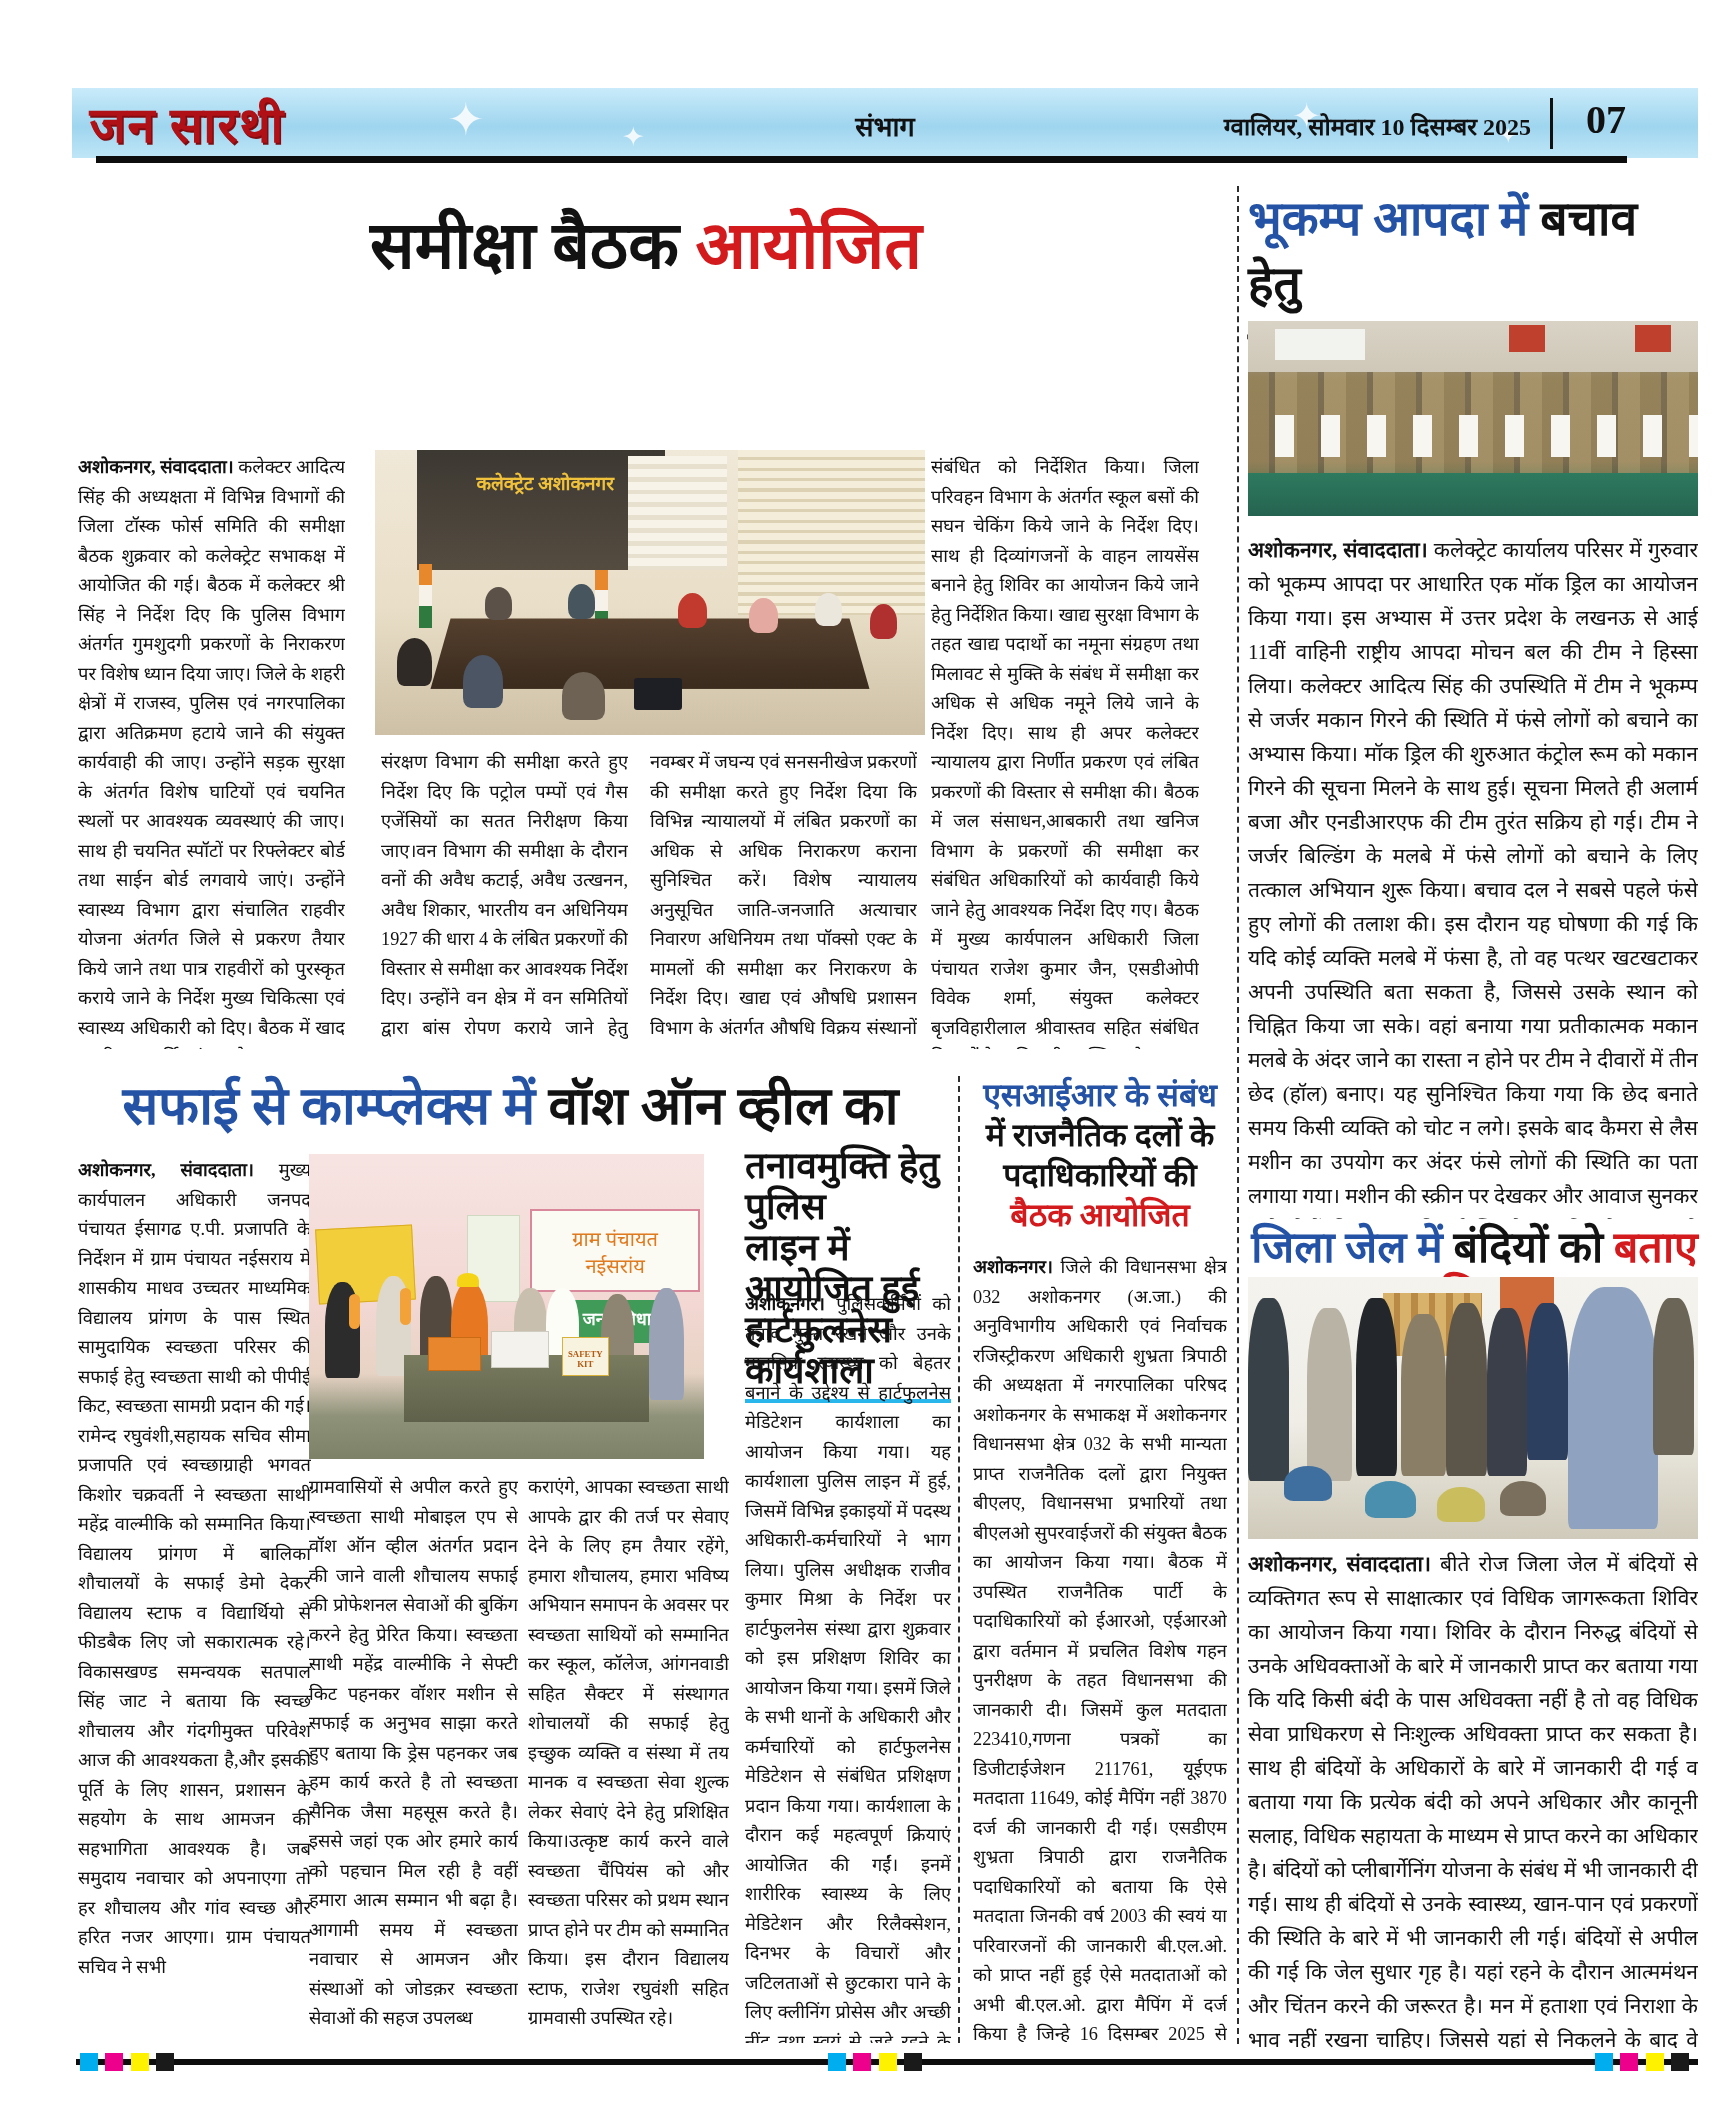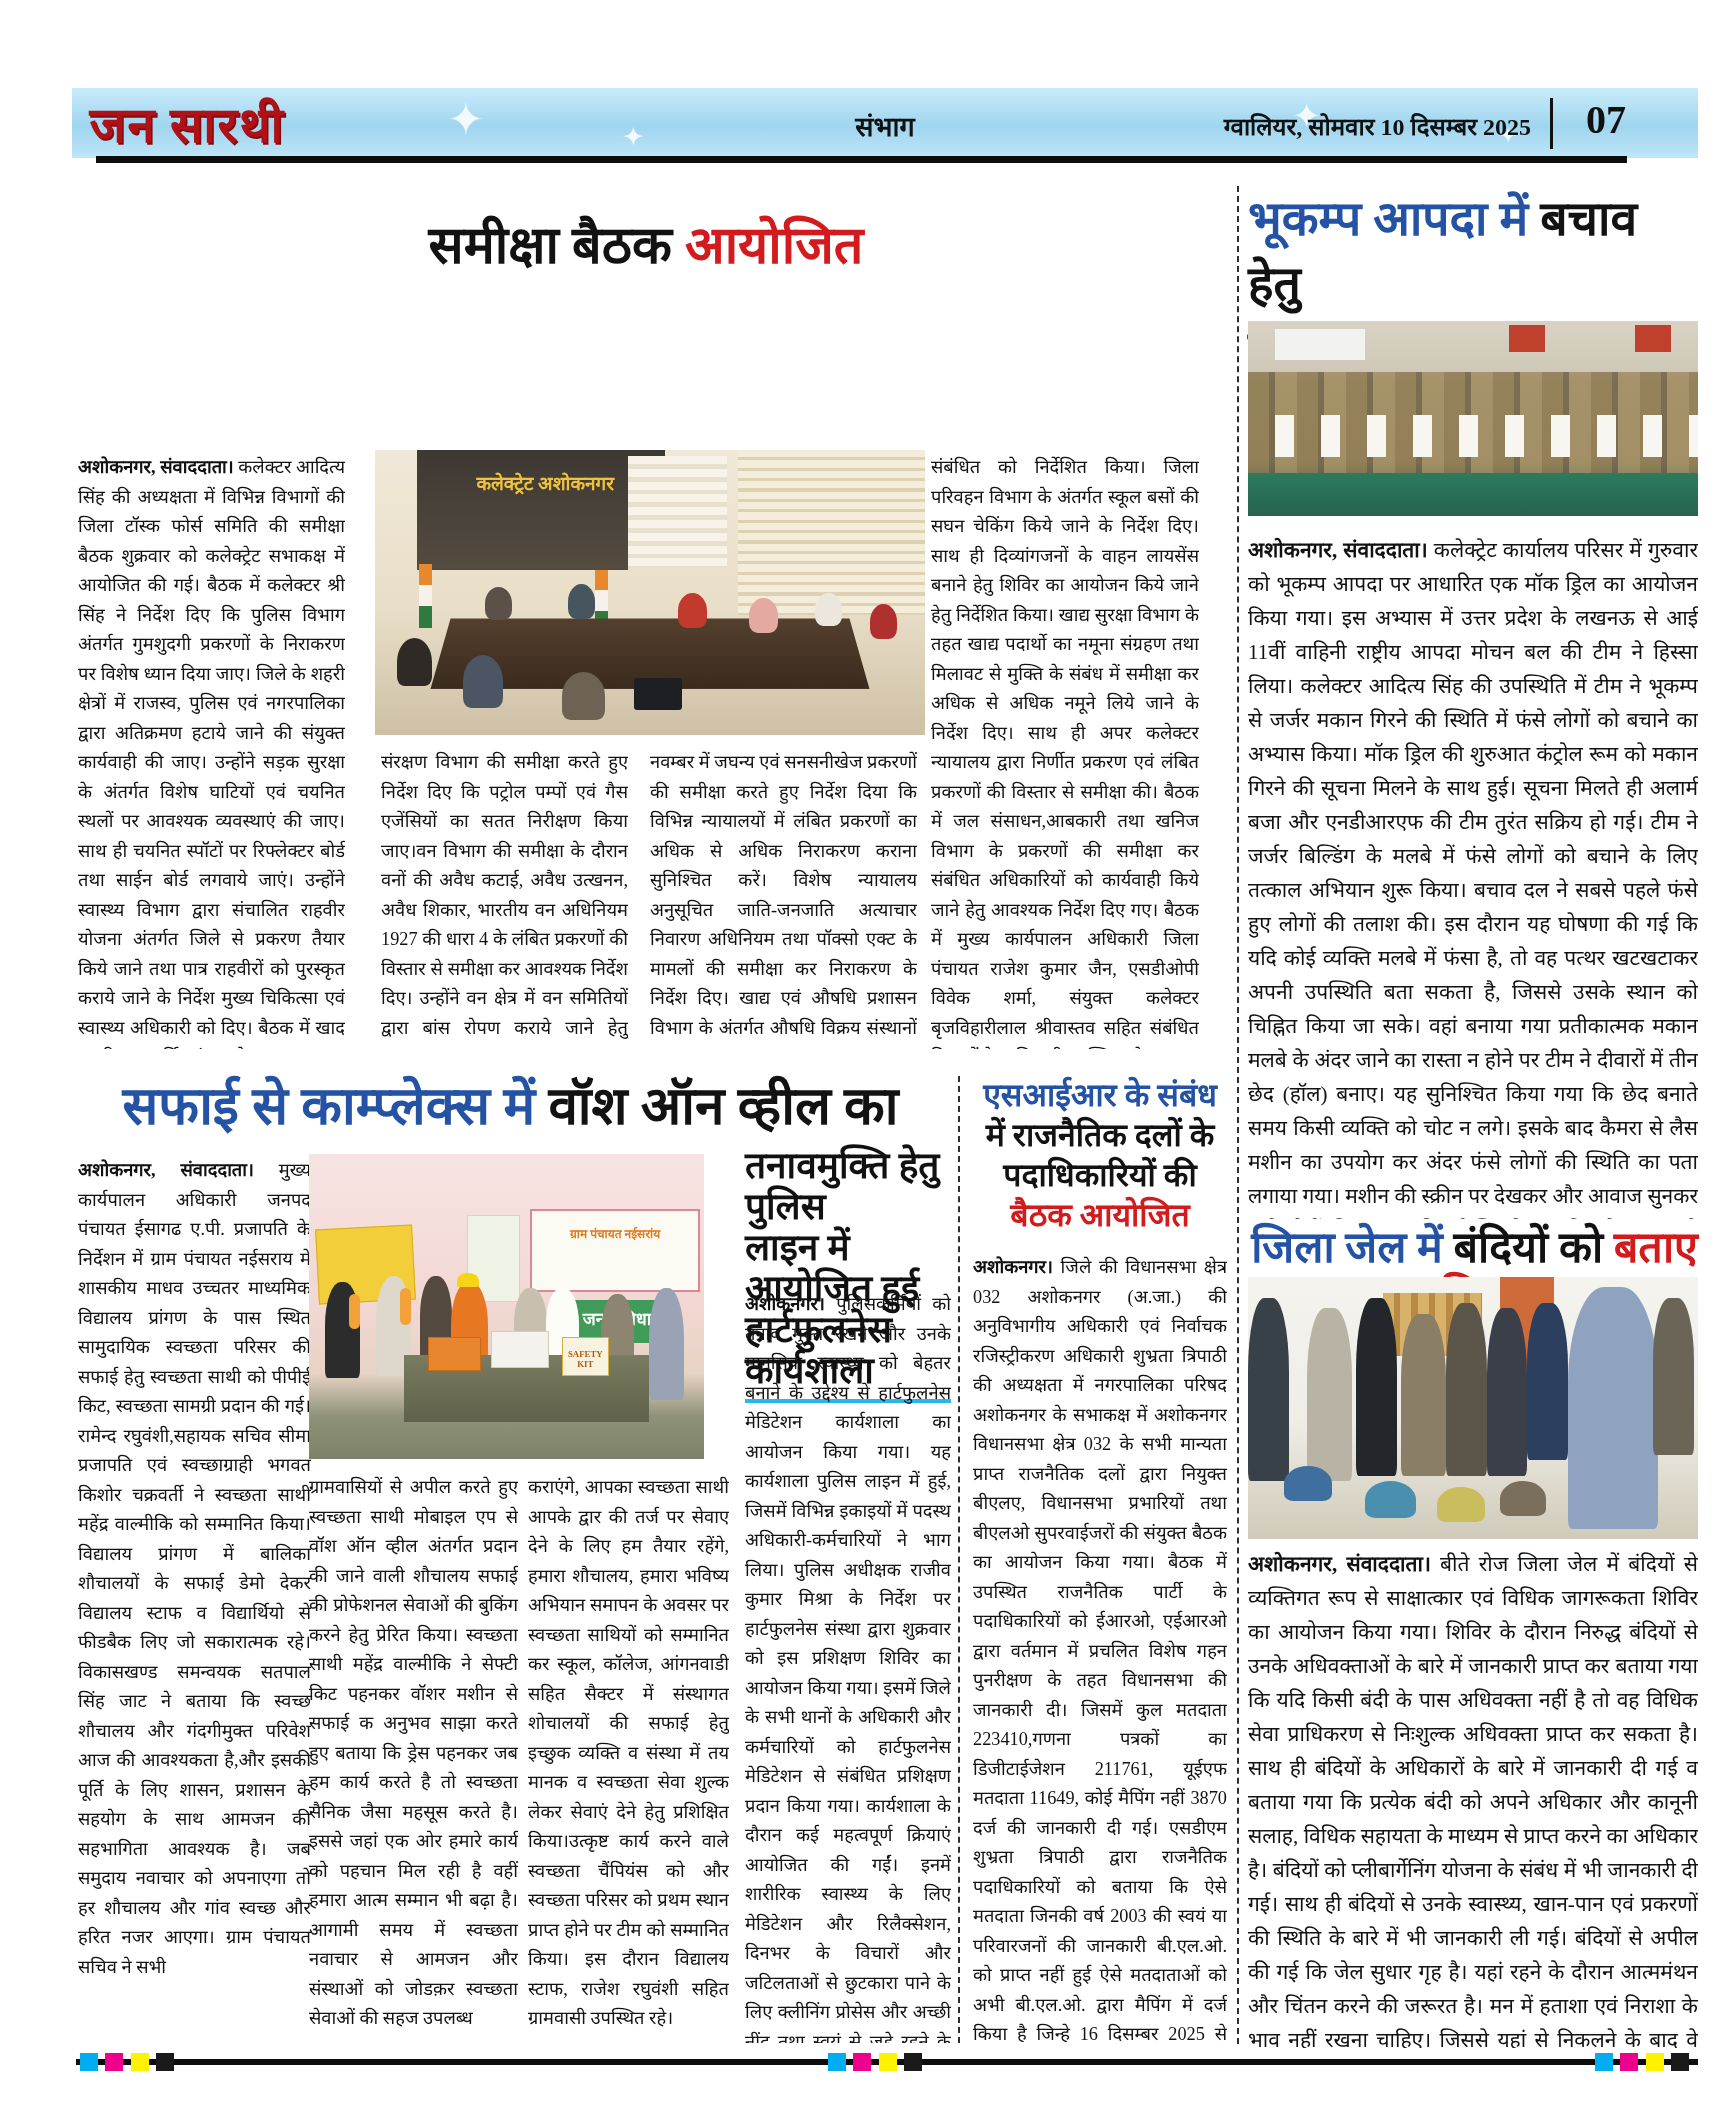--- a/index.html
+++ b/index.html
@@ -19,21 +19,21 @@
   .sparkle{position:absolute;color:#ffffff;opacity:.85;}
   .mast-rule{left:96px;top:156px;width:1531px;height:7.2px;background:#0d0d0d;}
 
   
   .hl-blue{color:#2452a4;}
   .hl-black{color:#121212;}
   .hl-red{color:#d31b1e;}
 
   .main-hl{left:64px;top:182px;width:1164px;text-align:center;font-weight:bold;}
   .main-hl .l1{font-size:81px;line-height:134px;}
-  .main-hl .l2{font-size:52px;line-height:128px;}
+  .main-hl .l2{font-size:66px;line-height:128px;}
 
   .md-hl{left:1248px;top:186px;width:450px;font-weight:bold;font-size:48px;line-height:65px;}
   .wow-hl{left:64px;top:1068px;width:893px;text-align:center;font-weight:bold;font-size:53px;line-height:77px;}
   .hf-hl{left:745px;top:1145px;width:206px;font-weight:bold;font-size:37px;line-height:41px;
          border-bottom:4.8px solid #29b6ea;padding-bottom:8px;}
   .sir-hl{left:971px;top:1075px;width:258px;text-align:center;font-weight:bold;font-size:32px;line-height:40px;}
   .jail-hl{left:1248px;top:1223px;width:453px;text-align:center;font-weight:bold;font-size:43px;line-height:49px;}
 
   
   .col-txt{font-size:18.3px;line-height:29.5px;text-align:justify;overflow:hidden;}
@@ -135,21 +135,21 @@
 
   <div class="abs col-txt" style="left:78px;top:1156px;width:233px;height:887px;">
     <b class="dl">अशोकनगर, संवाददाता। </b><span>मुख्य कार्यपालन अधिकारी जनपद पंचायत ईसागढ ए.पी. प्रजापति के निर्देशन में ग्राम पंचायत नईसराय में शासकीय माधव उच्चतर माध्यमिक विद्यालय प्रांगण के पास स्थित सामुदायिक स्वच्छता परिसर की सफाई हेतु स्वच्छता साथी को पीपीई किट, स्वच्छता सामग्री प्रदान की गई। रामेन्द रघुवंशी,सहायक सचिव सीमा प्रजापति एवं स्वच्छाग्राही भगवत किशोर चक्रवर्ती ने स्वच्छता साथी महेंद्र वाल्मीकि को सम्मानित किया। विद्यालय प्रांगण में बालिका शौचालयों के सफाई डेमो देकर विद्यालय स्टाफ व विद्यार्थियो से फीडबैक लिए जो सकारात्मक रहे। विकासखण्ड समन्वयक सतपाल सिंह जाट ने बताया कि स्वच्छ शौचालय और गंदगीमुक्त परिवेश आज की आवश्यकता है,और इसकी पूर्ति के लिए शासन, प्रशासन के सहयोग के साथ आमजन की सहभागिता आवश्यक है। जब समुदाय नवाचार को अपनाएगा तो हर शौचालय और गांव स्वच्छ और हरित नजर आएगा। ग्राम पंचायत सचिव ने सभी</span>
   </div>
 
   <div class="photo" style="left:309px;top:1154px;width:395px;height:305px;">
     <div class="pel" style="inset:0;background:linear-gradient(180deg,#f7e4e2 0%,#f2d7d2 50%,#e7d3c4 72%,#8e9279 86%,#7d8168 100%);"></div>
     <div class="pel" style="left:2%;top:24%;width:24%;height:24%;background:#f2ce3a;transform:rotate(-3deg);border:1.6px solid #d9ab22;"></div>
     <div class="pel" style="left:40%;top:20%;width:13%;height:28%;background:#eef3e6;border:1.6px solid #cfd8c0;"></div>
     <div class="pel" style="left:56%;top:18%;width:42%;height:26%;background:#fbfbf3;border:2.4px solid #d8889a;">
-      <span style="position:absolute;left:6%;top:18%;width:88%;text-align:center;color:#e07a1f;font-weight:bold;font-size:12px;">ग्राम पंचायत नईसरांय</span>
+      <span style="position:absolute;left:6%;top:18%;width:88%;text-align:center;color:#e07a1f;font-weight:normal;font-size:20px;">ग्राम पंचायत नईसरांय</span>
     </div>
     <div class="pel" style="left:63%;top:48%;width:30%;height:14%;background:#3f9b57;">
       <span style="position:absolute;left:10%;top:14%;width:80%;text-align:center;color:#fdfdfd;font-weight:bold;font-size:17.5px;">जन सुविधा</span>
     </div>
     <div class="pel" style="left:4%;top:42%;width:35px;height:96px;border-radius:45% 45% 8% 8%;background:#2c2c2c;"></div>
     <div class="pel" style="left:10%;top:46%;width:11px;height:35px;background:#f3a23a;border-radius:6.4px;"></div>
     <div class="pel" style="left:17%;top:40%;width:35px;height:100px;border-radius:45% 45% 8% 8%;background:#ded7cb;"></div>
     <div class="pel" style="left:23%;top:44%;width:11px;height:37px;background:#f3a23a;border-radius:6.4px;"></div>
     <div class="pel" style="left:28%;top:40%;width:32px;height:88px;border-radius:45% 45% 8% 8%;background:#54493e;"></div>
     <div class="pel" style="left:36%;top:42%;width:37px;height:96px;border-radius:45% 45% 8% 8%;background:#e87722;"></div>

